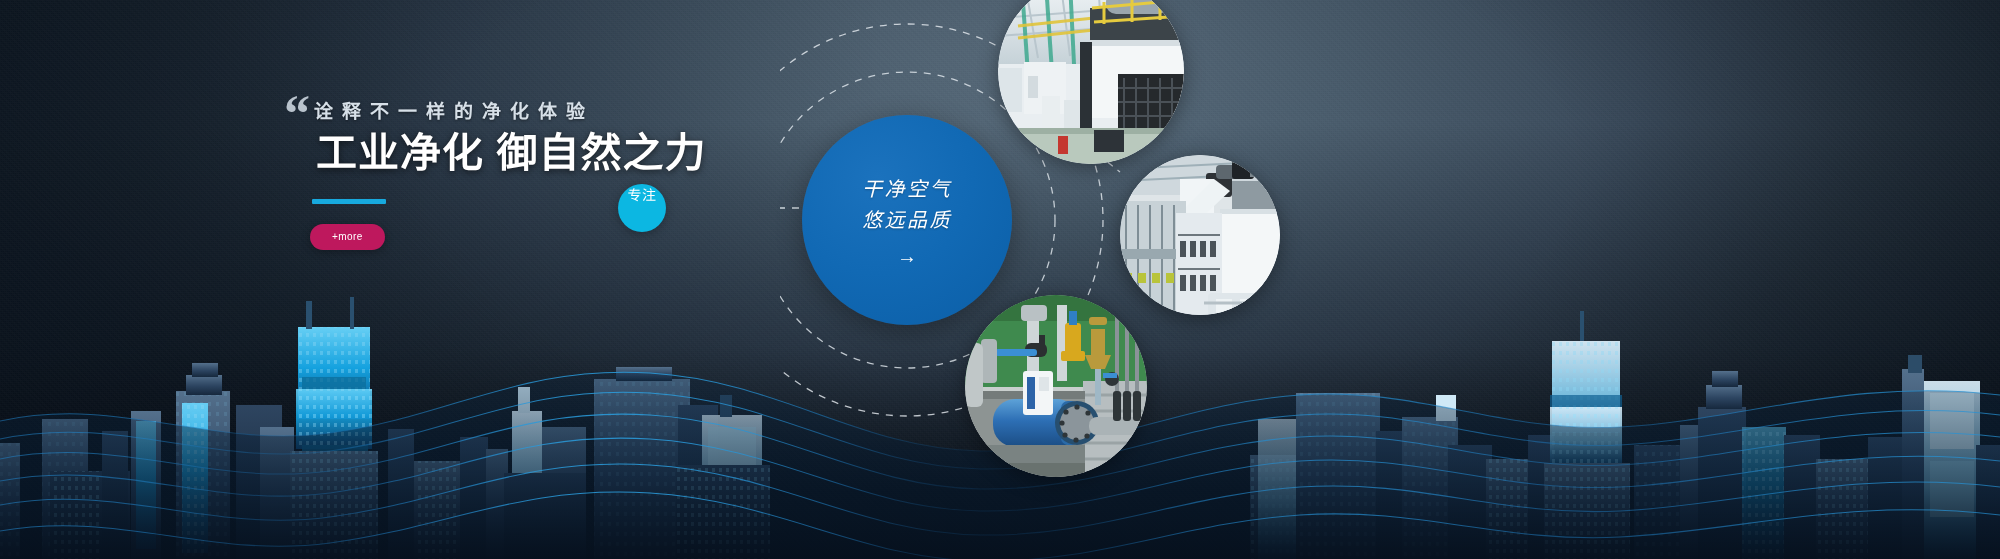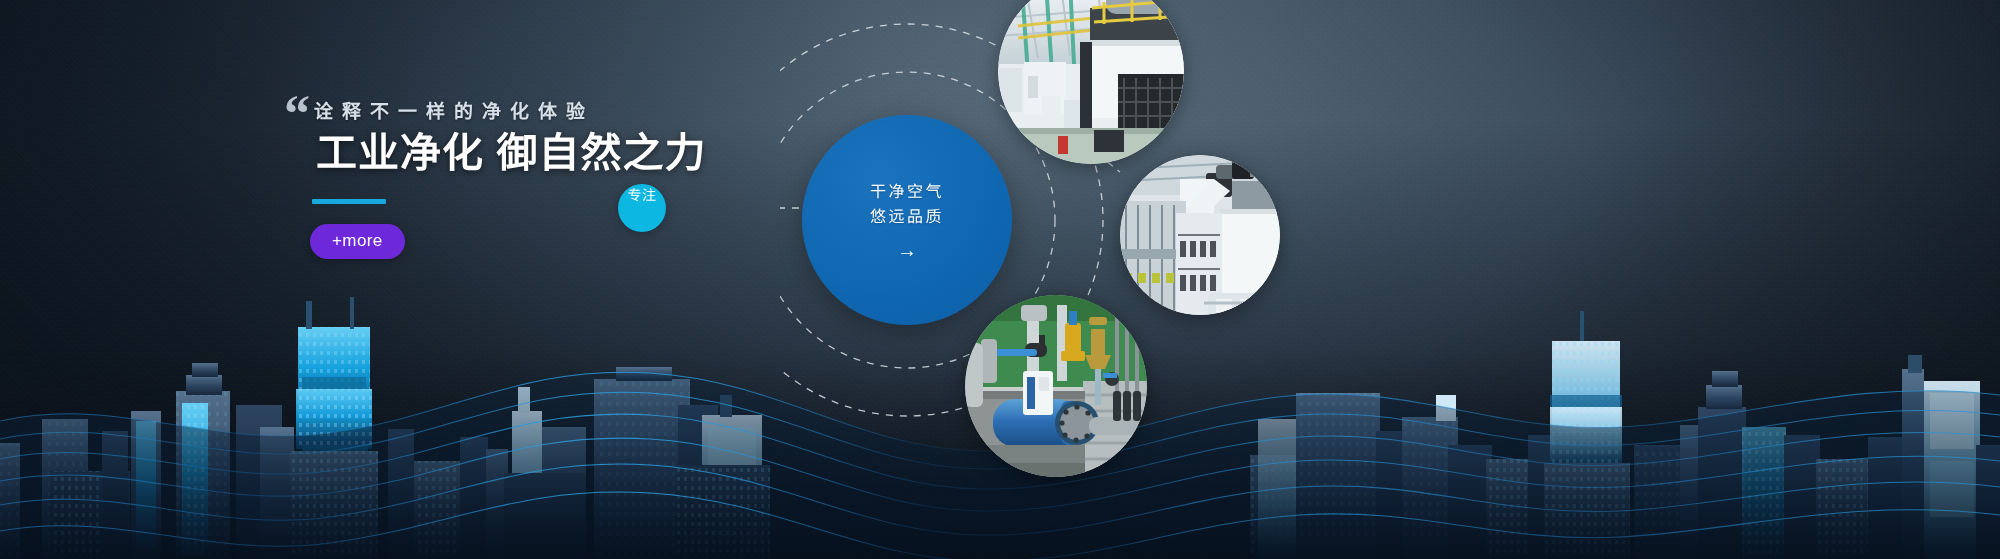--- a/index.html
+++ b/index.html
@@ -97,23 +97,23 @@
     font-size:15px;
     line-height:1.85;
     color:#d5dee6;
     letter-spacing:.3px;
     text-shadow:0 1px 3px rgba(0,0,0,.5);
     margin-bottom:18px;
   }
   .desc div{ white-space:nowrap; }
   .more-btn{
     display:inline-block;
-    background:#6d28d9;
+    background:#be185d;
     color:#ffffff;
-    font-size:17px;
+    font-size:10px;
     letter-spacing:.4px;
     padding:7px 22px 8px;
     border-radius:20px;
     border:none;
     cursor:pointer;
     box-shadow:0 2px 8px rgba(0,0,0,.30);
     font-family:inherit;
   }
 
   
@@ -143,24 +143,25 @@
     left:22px; top:125px;
     width:210px; height:210px;
     border-radius:50%;
     background:radial-gradient(circle at 36% 30%, #1b72bd 0%, #1169b4 48%, #0b5ea6 100%);
     display:flex; flex-direction:column;
     align-items:center; justify-content:center;
     cursor:pointer;
     box-shadow:0 6px 26px rgba(0,0,0,.30);
   }
   .core-line{
-    font-size:16px; color:#ffffff;
+    font-size:20px; color:#ffffff;
     letter-spacing:2.5px; line-height:1.55;
     font-weight:400;
     text-shadow:0 1px 2px rgba(0,0,0,.25);
+    font-style:italic;
   }
   .core-arrow{
     margin-top:10px;
     font-size:20px; color:#ffffff; line-height:1;
   }
 
   
   .photo{
     position:absolute;
     border-radius:50%;

